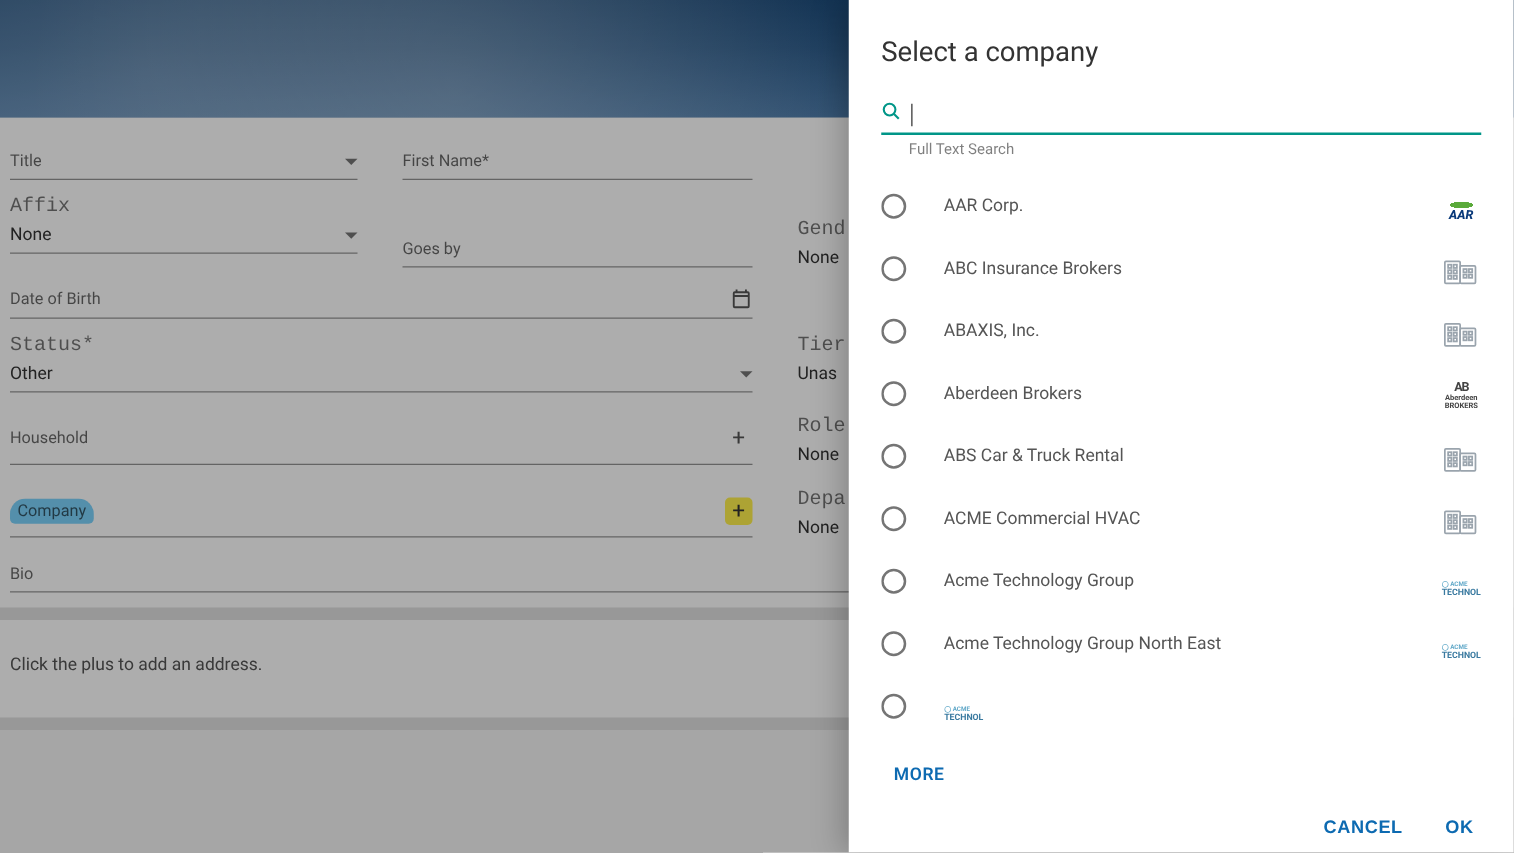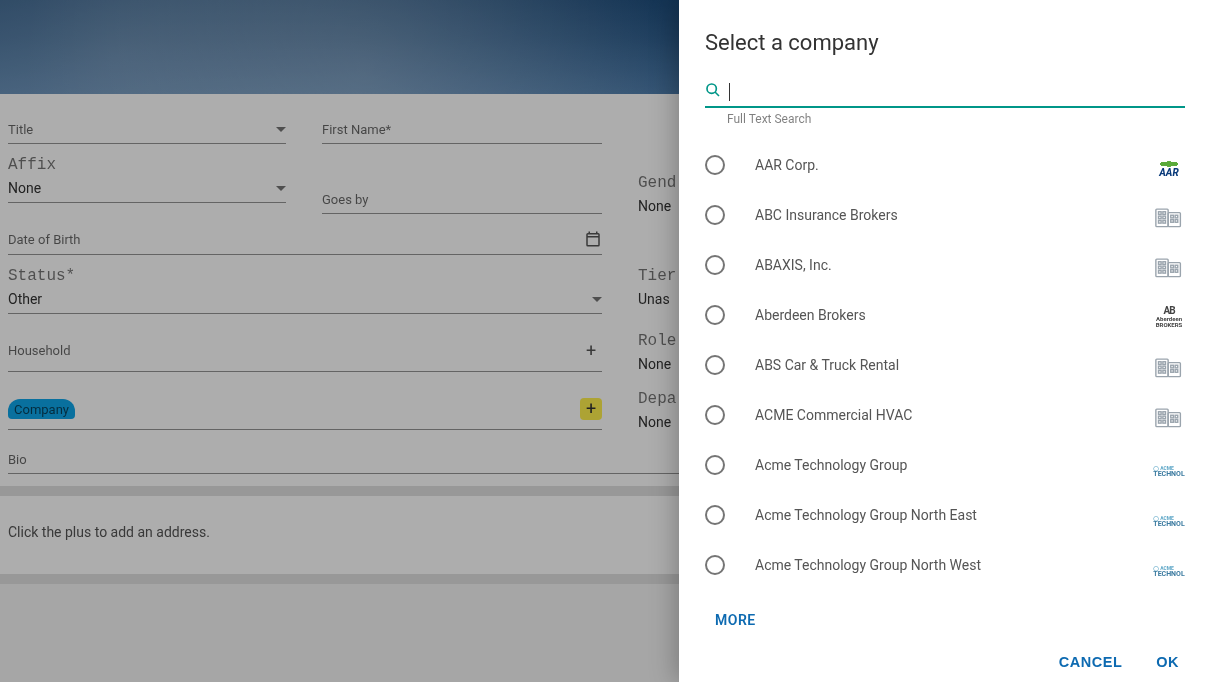--- a/index.html
+++ b/index.html
@@ -64,21 +64,21 @@
     border-left: 5px solid transparent;
     border-right: 5px solid transparent;
     border-top: 5px solid rgba(0,0,0,0.54);
   }
   .plus-box {
     width: 22px; height: 22px;
     display: flex; align-items: center; justify-content: center;
     font-size: 18px; color: #555;
   }
   .highlight-company {
-    background: #0ea5e9;
+    background: #7dd3fc;
     border-radius: 12px 12px 4px 4px;
     padding: 2px 6px;
     display: inline-block;
   }
   .highlight-plus {
     background: #fff04d;
     border-radius: 4px;
     width: 22px; height: 22px;
     display: flex; align-items: center; justify-content: center;
     font-size: 18px; color: #333;
@@ -478,21 +478,20 @@
       </div>
       <div class="company-row">
         <div class="radio"></div>
         <div class="company-name">Acme Technology Group North East</div>
         <div class="logo">
           <div class="tech-logo"><span class="a">◯ ACME</span>TECHNOL</div>
         </div>
       </div>
       <div class="company-row">
         <div class="radio"></div>
-        <div class="company-name">Acme Technology Group North West</div>
         <div class="logo">
           <div class="tech-logo"><span class="a">◯ ACME</span>TECHNOL</div>
         </div>
       </div>
       <div class="company-row"></div>
     </div>
 
   <div class="more">MORE</div>
 
   <div class="dialog-actions">

